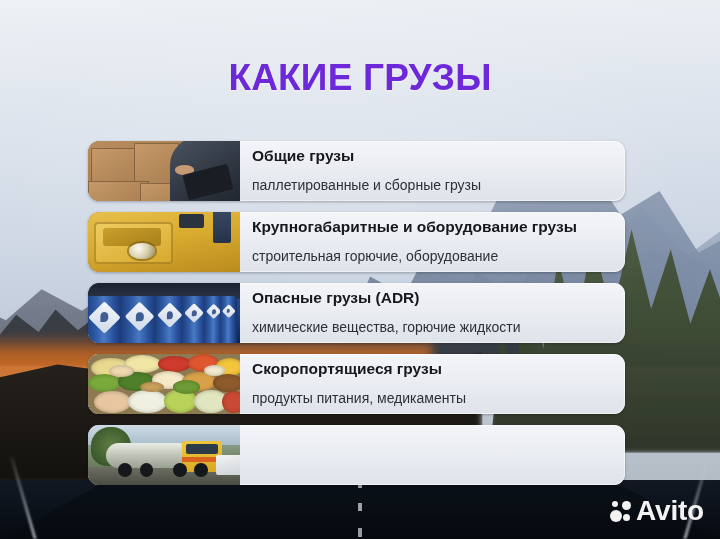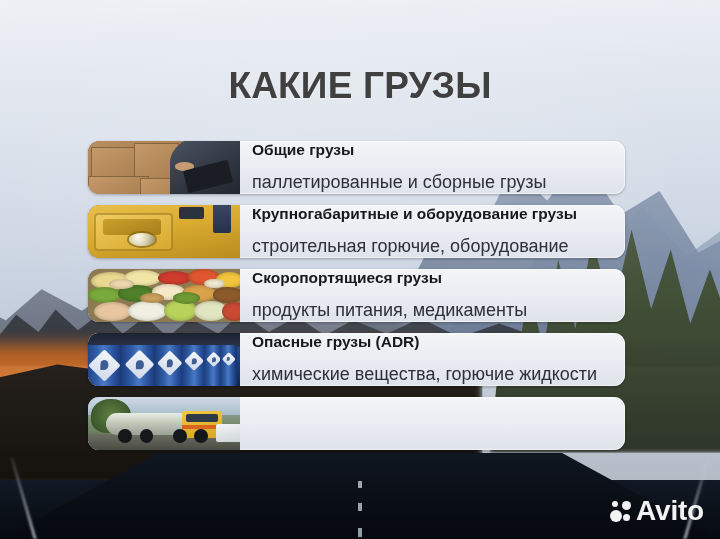--- a/index.html
+++ b/index.html
@@ -181,23 +181,23 @@
     inset: 0;
     background:
       radial-gradient(ellipse 70% 55% at 48% 34%, rgba(255,255,255,.16), rgba(255,255,255,0) 70%),
       linear-gradient(180deg, rgba(0,0,0,0) 62%, rgba(0,0,0,.18) 100%);
   }
 
   
   .headline {
     position: absolute;
     left: 0; right: 0;
-    top: 40px;
+    top: 32px;
     text-align: center;
-    color: #404040;
+    color: #6d28d9;
     font-weight: 800;
     font-size: 37px;
     line-height: 1.13;
     letter-spacing: .2px;
     text-transform: uppercase;
     text-shadow: 0 1px 2px rgba(255,255,255,.55);
     z-index: 4;
   }
   .headline .ln { display: block; white-space: nowrap; }
 
@@ -209,21 +209,21 @@
     width: 537px;
     z-index: 5;
     display: flex;
     flex-direction: column;
     gap: 11px;
   }
   .card {
     position: relative;
     display: flex;
     align-items: stretch;
-    height: 53px;
+    height: 60px;
     border-radius: 11px;
     background: linear-gradient(180deg, #f3f5f8 0%, #e8ebf0 55%, #dfe3ea 100%);
     box-shadow: 0 1px 3px rgba(0,0,0,.28), 0 0 0 1px rgba(255,255,255,.5) inset;
     overflow: hidden;
   }
   .thumb {
     position: relative;
     flex: 0 0 152px;
     width: 152px;
     border-radius: 11px 0 0 11px;
@@ -239,21 +239,21 @@
     min-width: 0;
   }
   .card-title {
     font-size: 15.5px;
     font-weight: 700;
     color: #16181b;
     line-height: 1.2;
     white-space: nowrap;
   }
   .card-sub {
-    font-size: 18px;
+    font-size: 14px;
     font-weight: 400;
     color: #2d3136;
     line-height: 1.25;
     margin-top: 11px;
     white-space: nowrap;
   }
 
   
   
   .t-boxes {
@@ -503,20 +503,50 @@
           <span class="cab"></span>
           <span class="win"></span>
           <span class="lamp"></span>
           <span class="blk"></span>
           <span class="arm"></span>
         </div>
       </div>
       <div class="card-text">
         <div class="card-title">Крупногабаритные и оборудование грузы</div>
         <div class="card-sub">строительная горючие, оборудование</div>
+      </div>
+    </div>
+
+    <div class="card">
+      <div class="thumb">
+        <div class="t-drums">
+          <span class="top"></span>
+          <span class="drum" style="left:-2%;width:26%;">
+              <i class="diamond"></i>
+            </span>
+          <span class="drum" style="left:22%;width:24%;">
+              <i class="diamond"></i>
+            </span>
+          <span class="drum" style="left:44%;width:20%;">
+              <i class="diamond"></i>
+            </span>
+          <span class="drum" style="left:62%;width:16%;">
+              <i class="diamond"></i>
+            </span>
+          <span class="drum" style="left:76%;width:13%;">
+              <i class="diamond"></i>
+            </span>
+          <span class="drum" style="left:87%;width:11%;">
+              <i class="diamond"></i>
+            </span>
+        </div>
+      </div>
+      <div class="card-text">
+        <div class="card-title">Опасные грузы (ADR)</div>
+        <div class="card-sub">химические вещества, горючие жидкости</div>
       </div>
     </div>
 
     <div class="card">
       <div class="thumb">
         <div class="t-food" id="foodmosaic">
             <i style="left: 2%; top: 6%; width: 26%; height: 34%; background: rgb(232, 217, 143); box-shadow: rgba(0, 0, 0, 0.28) 0px 0px 4px inset;"></i>
             <i style="left: 24%; top: 2%; width: 24%; height: 30%; background: rgb(242, 230, 166); box-shadow: rgba(0, 0, 0, 0.28) 0px 0px 4px inset;"></i>
             <i style="left: 46%; top: 4%; width: 22%; height: 26%; background: rgb(207, 59, 44); box-shadow: rgba(0, 0, 0, 0.28) 0px 0px 4px inset;"></i>
             <i style="left: 66%; top: 0%; width: 20%; height: 30%; background: rgb(224, 87, 47); box-shadow: rgba(0, 0, 0, 0.28) 0px 0px 4px inset;"></i>
@@ -538,50 +568,20 @@
           </div>
       </div>
       <div class="card-text">
         <div class="card-title">Скоропортящиеся грузы</div>
         <div class="card-sub">продукты питания, медикаменты</div>
       </div>
     </div>
 
     <div class="card">
       <div class="thumb">
-        <div class="t-drums">
-          <span class="top"></span>
-          <span class="drum" style="left:-2%;width:26%;">
-              <i class="diamond"></i>
-            </span>
-          <span class="drum" style="left:22%;width:24%;">
-              <i class="diamond"></i>
-            </span>
-          <span class="drum" style="left:44%;width:20%;">
-              <i class="diamond"></i>
-            </span>
-          <span class="drum" style="left:62%;width:16%;">
-              <i class="diamond"></i>
-            </span>
-          <span class="drum" style="left:76%;width:13%;">
-              <i class="diamond"></i>
-            </span>
-          <span class="drum" style="left:87%;width:11%;">
-              <i class="diamond"></i>
-            </span>
-        </div>
-      </div>
-      <div class="card-text">
-        <div class="card-title">Опасные грузы (ADR)</div>
-        <div class="card-sub">химические вещества, горючие жидкости</div>
-      </div>
-    </div>
-
-    <div class="card">
-      <div class="thumb">
         <div class="t-trucks">
           <span class="sky"></span>
           <span class="treeL"></span>
           <span class="road"></span>
           <span class="tank"></span>
           <span class="cabY">
               <i class="glass"></i>
               <i class="stripe"></i>
             </span>
           <span class="cabW"></span>

